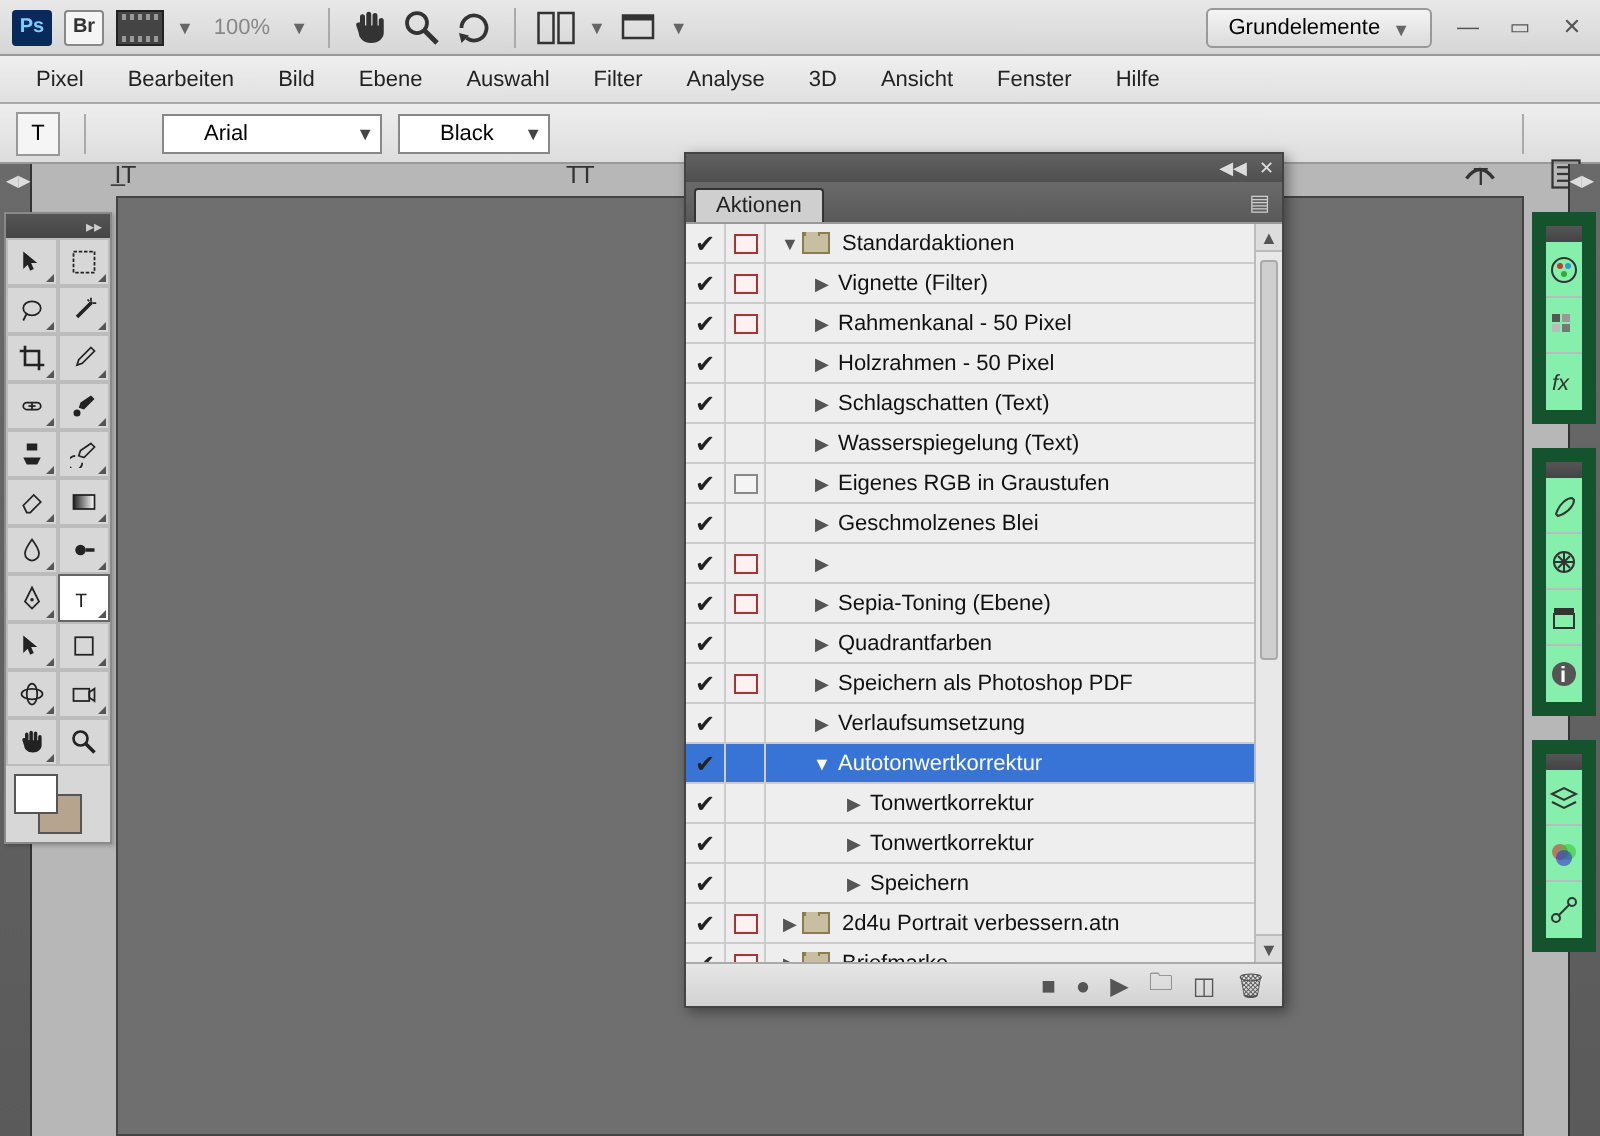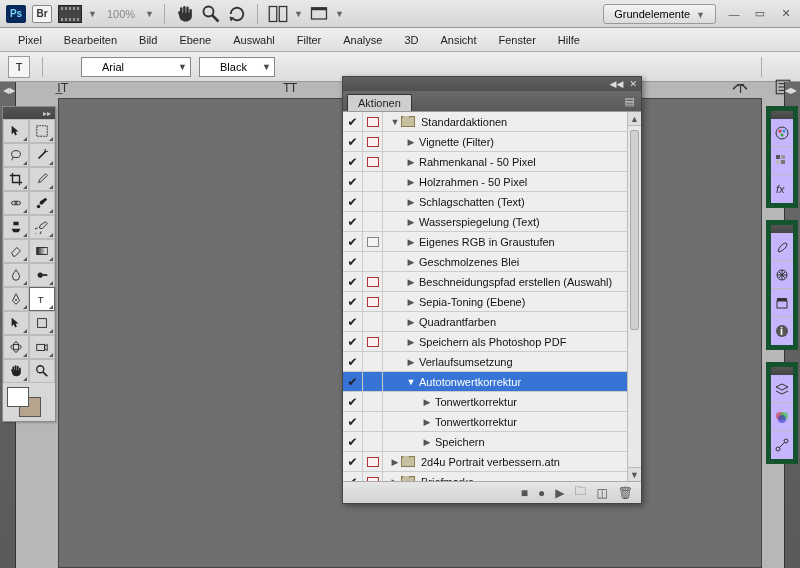--- a/index.html
+++ b/index.html
@@ -49,21 +49,21 @@
 .sw.fg { background:#fff; position:relative; z-index:2; }
 .sw.bg { background:#b6a48f; margin-top:-10px; margin-left:12px; }
 
 
 .canvas { position:absolute; left:58px; right:38px; top:98px; bottom:0; background:#6f6f6f; border:1px solid #444; }
 
 
 .right-stripe { position:absolute; right:0; top:82px; width:16px; bottom:0; background: linear-gradient(#6a6a6a,#5a5a5a); border-left:1px solid #333; }
 .right-stripe .dtri { position:absolute; top:4px; right:3px; color:#ddd; font-size:8px; }
 .right-dock { position:absolute; right:2px; top:106px; width:32px; display:flex; flex-direction:column; gap:12px; }
-.dock-grp { background:#c4b5fd; border:5px solid #14532d; display:flex; flex-direction:column; }
+.dock-grp { background:#86efac; border:7px solid #14532d; display:flex; flex-direction:column; }
 .dock-grp .hd { height:8px; background:linear-gradient(#555,#444); }
 .dock-btn { height:28px; display:flex; align-items:center; justify-content:center; color:#333; border-bottom:1px solid #bbb; }
 .dock-btn:last-child { border-bottom:none; }
 
 
 .actions-panel { position:absolute; left:342px; top:76px; width:300px; background:#d7d7d7; border:1px solid #444; box-shadow: 2px 2px 6px rgba(0,0,0,0.4); }
 .ap-title { height:14px; background: linear-gradient(#616161,#4f4f4f); display:flex; align-items:center; justify-content:flex-end; padding:0 4px; gap:6px; }
 .ap-title span { color:#ddd; font-size:9px; }
 .ap-tabs { height:20px; background: linear-gradient(#6a6a6a,#595959); display:flex; align-items:flex-end; padding-left:4px; }
 .ap-tab { background:#cfcfcf; border:1px solid #333; border-bottom:none; padding:2px 10px; font-size:11px; color:#222; border-radius:2px 2px 0 0; }
@@ -541,21 +541,20 @@
           </div>
         </div>
         <div class="ap-row">
           <div class="ck">✔</div>
           <div class="dlg">
             <div class="dlg-ic"></div>
           </div>
           <div style="display: flex; align-items: center; flex: 1 1 0%; overflow: hidden;">
             <span class="ind" style="width: 22px;"></span>
             <span class="disc">▶</span>
-            <span class="lbl">Beschneidungspfad erstellen (Auswahl)</span>
           </div>
         </div>
         <div class="ap-row">
           <div class="ck">✔</div>
           <div class="dlg">
             <div class="dlg-ic"></div>
           </div>
           <div style="display: flex; align-items: center; flex: 1 1 0%; overflow: hidden;">
             <span class="ind" style="width: 22px;"></span>
             <span class="disc">▶</span>

